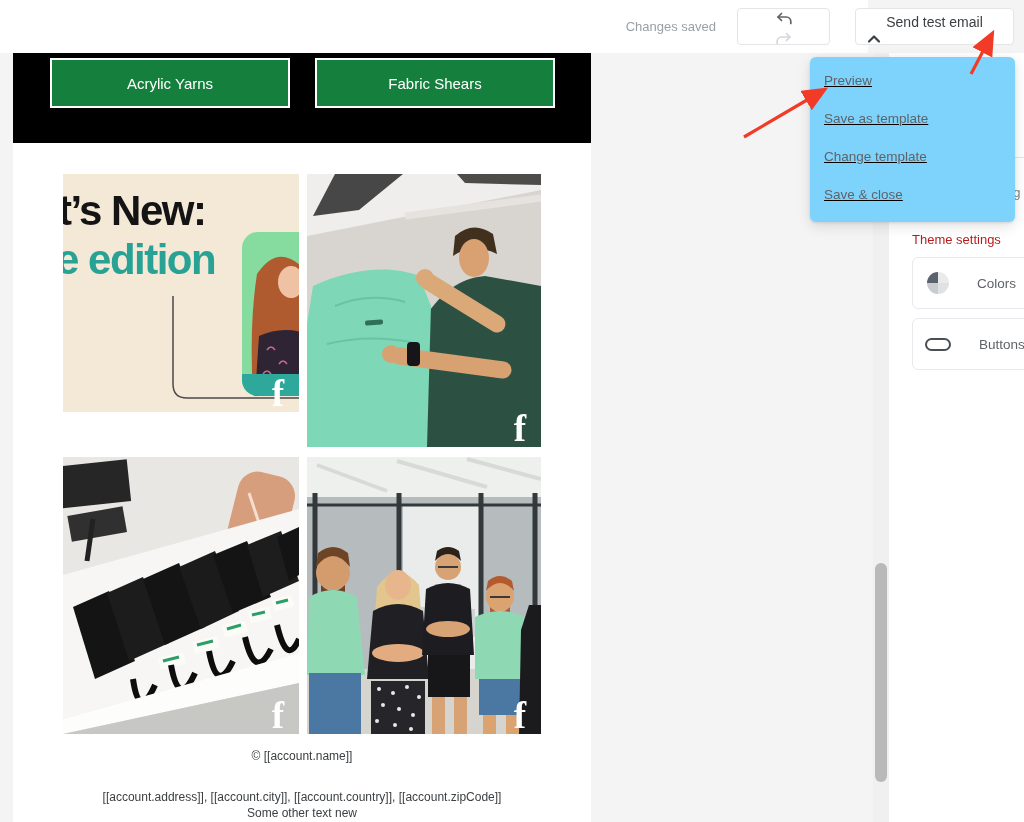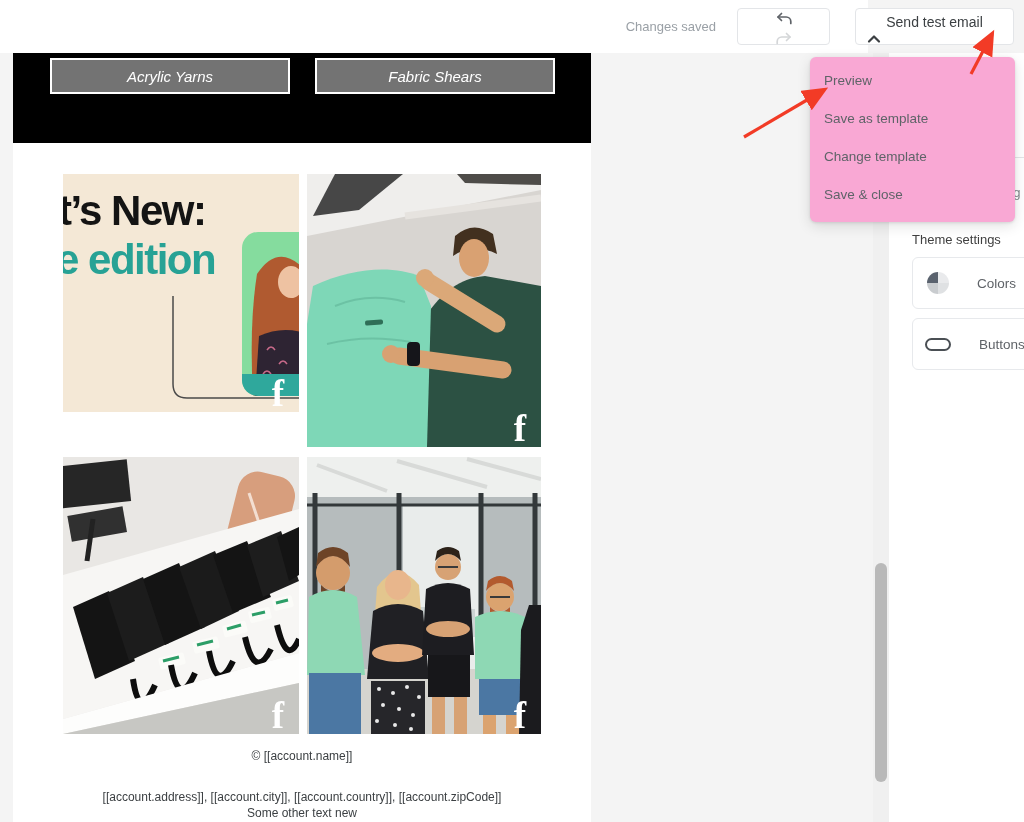--- a/index.html
+++ b/index.html
@@ -24,46 +24,46 @@
   
   .main-bg { position:absolute; left:0; top:53px; width:873px; height:769px; background:#f4f4f4; }
   .scroll-track { position:absolute; left:873px; top:53px; width:16px; height:769px; background:#f0f0f0; }
   .scroll-thumb { position:absolute; left:2px; top:510px; width:12px; height:219px;
                   background:#b9b9b9; border-radius:6px; }
 
   
   .sidebar { position:absolute; left:889px; top:53px; width:135px; height:769px; background:#ffffff; }
   .sidebar-divider { position:absolute; left:0; top:104px; width:135px; height:1px; background:#e4e6e8; }
   .cutoff-label { position:absolute; left:117px; top:132px; font-size:13px; color:#80868b; }
-  .section-title { position:absolute; left:23px; top:179px; font-size:13px; color:#404040; }
+  .section-title { position:absolute; left:23px; top:179px; font-size:13px; color:#b91c1c; }
   .theme-card { position:absolute; left:23px; width:150px; height:52px; background:#fff;
                 border:1px solid #e7e9ec; border-radius:6px; display:flex; align-items:center; cursor:pointer; }
   .card-colors { top:204px; }
   .card-buttons { top:265px; }
   .pie-icon { width:22px; height:22px; border-radius:50%; margin-left:14px; flex:none;
               background:conic-gradient(#e9eaec 0 25%, #dfe1e3 25% 50%, #c9cccf 50% 75%, #5a626e 75% 100%); }
   .pill-icon { width:26px; height:13px; border:2px solid #4a4f54; border-radius:8px; margin-left:12px; flex:none; }
   .card-label { margin-left:28px; font-size:13.5px; color:#5f6368; }
 
   
-  .dropdown { position:absolute; left:810px; top:57px; width:205px; height:165px; background:#f9a8d4;
+  .dropdown { position:absolute; left:810px; top:57px; width:205px; height:165px; background:#7dd3fc;
               border-radius:6px; box-shadow:0 1px 3px rgba(0,0,0,.10), 0 4px 14px rgba(0,0,0,.12);
-              z-index:50; padding-top:5px; }
+              z-index:50; padding-top:5px;text-decoration:underline; }
   .menu-item { height:38px; line-height:38px; padding-left:14px; font-size:13.5px; color:#5f6368; cursor:pointer; }
 
   
   .arrows { position:absolute; left:0; top:0; z-index:60; pointer-events:none; }
 
   
   .canvas { position:absolute; left:13px; top:53px; width:578px; height:769px; background:#ffffff; }
   .hero-black { position:absolute; left:0; top:0; width:578px; height:90px; background:#000; }
-  .email-cta { position:absolute; top:5px; width:240px; height:36px; background:#737373;
+  .email-cta { position:absolute; top:5px; width:240px; height:50px; background:#15803d;
                border:2px solid #ffffff; color:#ffffff; font-size:15px;
                font-family:"Liberation Sans", sans-serif; display:flex; align-items:center;
-               justify-content:center; cursor:pointer;font-style:italic; }
+               justify-content:center; cursor:pointer; }
   .cta-1 { left:37px; } .cta-2 { left:302px; }
 
   figure { position:absolute; overflow:hidden; cursor:pointer; }
   .fig-1 { left:50px;  top:121px; width:236px; height:238px; }
   .fig-2 { left:294px; top:121px; width:234px; height:273px; }
   .fig-3 { left:50px;  top:404px; width:236px; height:277px; }
   .fig-4 { left:294px; top:404px; width:234px; height:277px; }
   figure svg { display:block; }
   .fb { position:absolute; right:15px; bottom:0px; color:#ffffff; font-size:37px; font-weight:700;
         line-height:1; font-family:"Liberation Serif", serif; }

